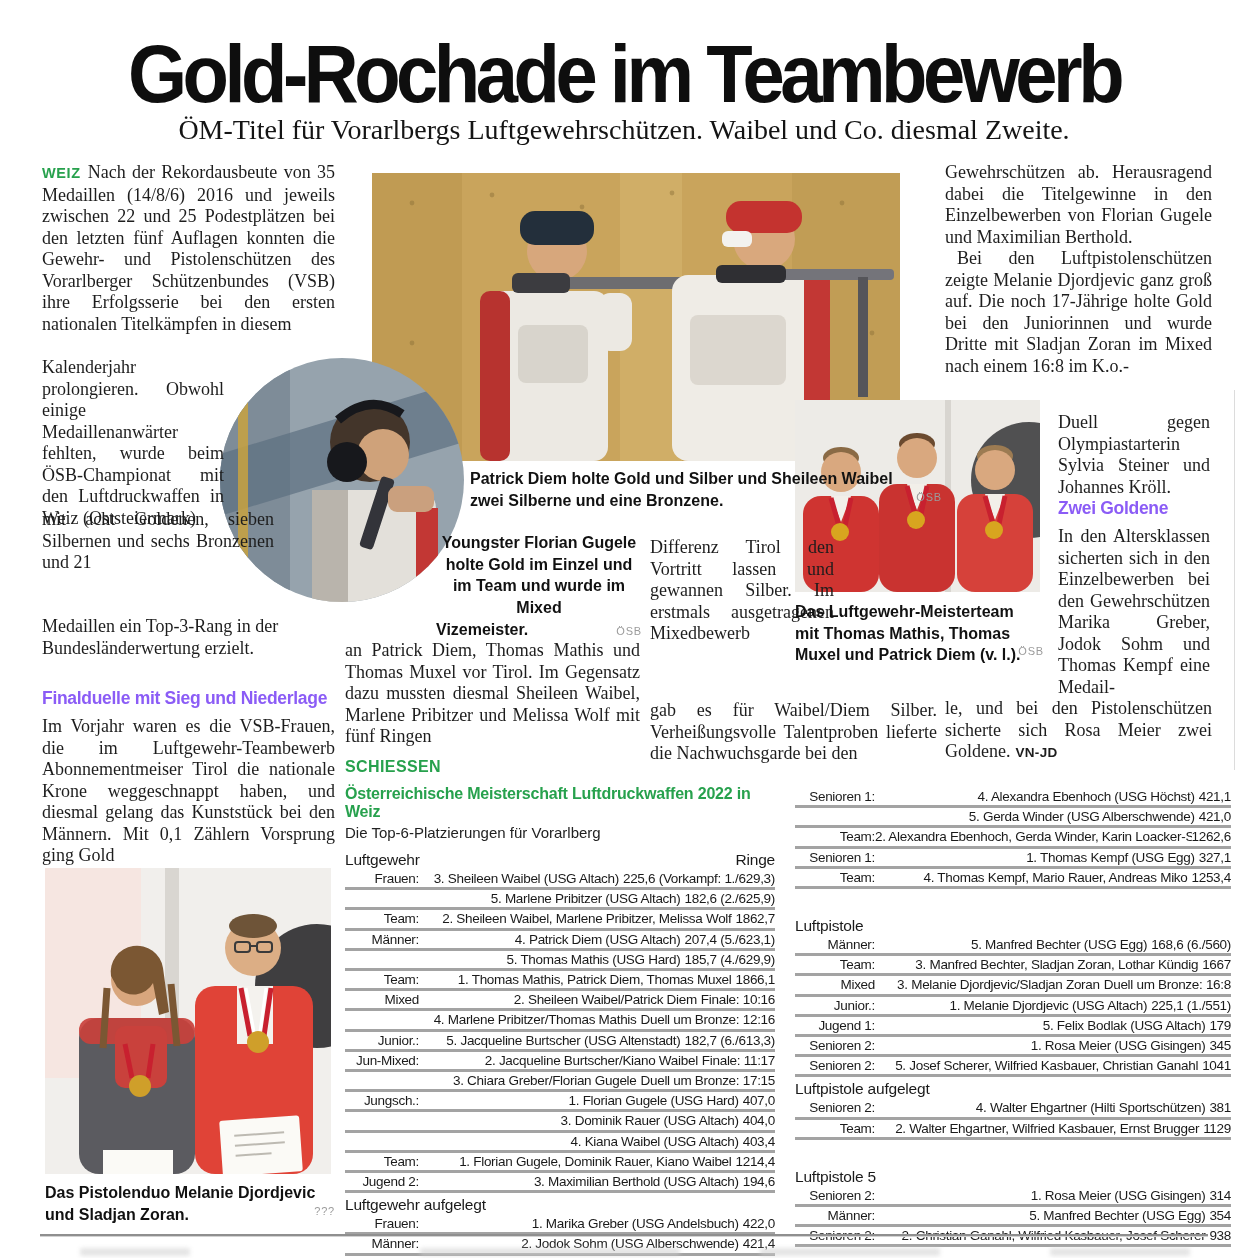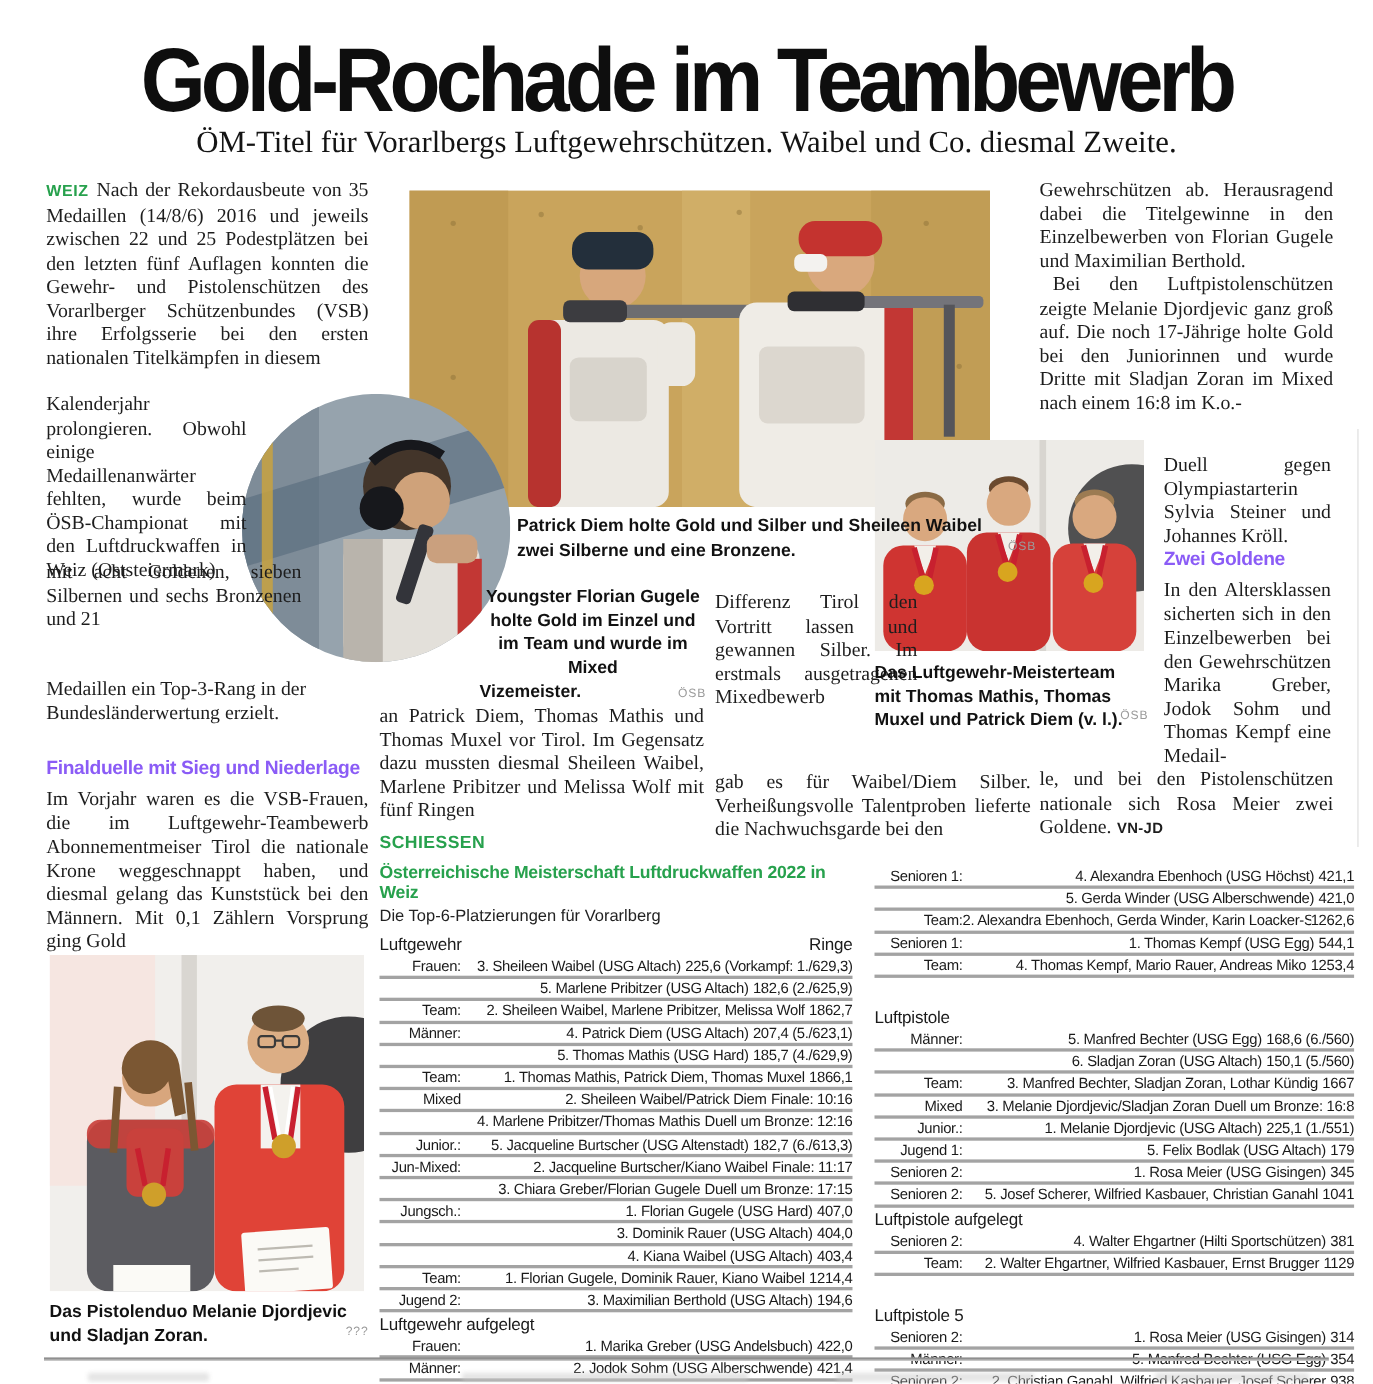--- a/index.html
+++ b/index.html
@@ -234,21 +234,21 @@
     <p class="indent">Bei den Luftpistolenschützen zeigte Melanie Djordjevic ganz groß auf. Die noch 17-Jährige holte Gold bei den Juniorinnen und wurde Dritte mit Sladjan Zoran im Mixed nach einem 16:8 im K.o.-</p>
   </div>
   <div class="bt" style="left:1058px;top:412px;width:152px;">
     <p>Duell gegen Olympiastarterin Sylvia Steiner und Johannes Kröll.</p>
   </div>
   <div class="colhead" style="left:1058px;top:498px;width:154px;">Zwei Goldene</div>
   <div class="bt" style="left:1058px;top:526px;width:152px;">
     <p>In den Altersklassen sicherten sich in den Einzelbewerben bei den Gewehrschützen Marika Greber, Jodok Sohm und Thomas Kempf eine Medail-</p>
   </div>
   <div class="bt" style="left:945px;top:698px;width:267px;">
-    <p><span>le, und bei den Pistolenschützen nationale sich Rosa Meier zwei Goldene.</span><span class="byline">VN-JD</span></p>
+    <p><span>le, und bei den Pistolenschützen sicherte sich Rosa Meier zwei Goldene.</span><span class="byline">VN-JD</span></p>
   </div>
 
   <div class="results" style="left:345px;top:758px;width:430px;">
     <div class="res-label">SCHIESSEN</div>
     <div class="res-title">Österreichische Meisterschaft Luftdruckwaffen 2022 in Weiz</div>
     <div class="res-sub">Die Top-6-Platzierungen für Vorarlberg</div>
     <div class="res-table">
 
         <div class="r-item">
           <div class="r-head">
@@ -467,21 +467,21 @@
             <span class="re">2. Alexandra Ebenhoch, Gerda Winder, Karin Loacker-Schöch</span>
             <span class="rv">1262,6</span>
           </div>
         </div>
 
         <div class="r-item">
 
           <div class="r-row">
             <span class="rc" style="flex-basis:80px;">Senioren 1:</span>
             <span class="re">1. Thomas Kempf (USG Egg)</span>
-            <span class="rv">544,1</span>
+            <span class="rv">327,1</span>
           </div>
         </div>
 
         <div class="r-item">
 
           <div class="r-row">
             <span class="rc" style="flex-basis:80px;">Team:</span>
             <span class="re">4. Thomas Kempf, Mario Rauer, Andreas Miko</span>
             <span class="rv">1253,4</span>
           </div>
@@ -497,28 +497,20 @@
 
         <div class="r-item">
 
           <div class="r-row">
             <span class="rc" style="flex-basis:80px;">Männer:</span>
             <span class="re">5. Manfred Bechter (USG Egg)</span>
             <span class="rv">168,6 (6./560)</span>
           </div>
         </div>
 
-        <div class="r-item">
-
-          <div class="r-row">
-            <span class="rc" style="flex-basis:80px;"></span>
-            <span class="re">6. Sladjan Zoran (USG Altach)</span>
-            <span class="rv">150,1 (5./560)</span>
-          </div>
-        </div>
 
         <div class="r-item">
 
           <div class="r-row">
             <span class="rc" style="flex-basis:80px;">Team:</span>
             <span class="re">3. Manfred Bechter, Sladjan Zoran, Lothar Kündig</span>
             <span class="rv">1667</span>
           </div>
         </div>
 

